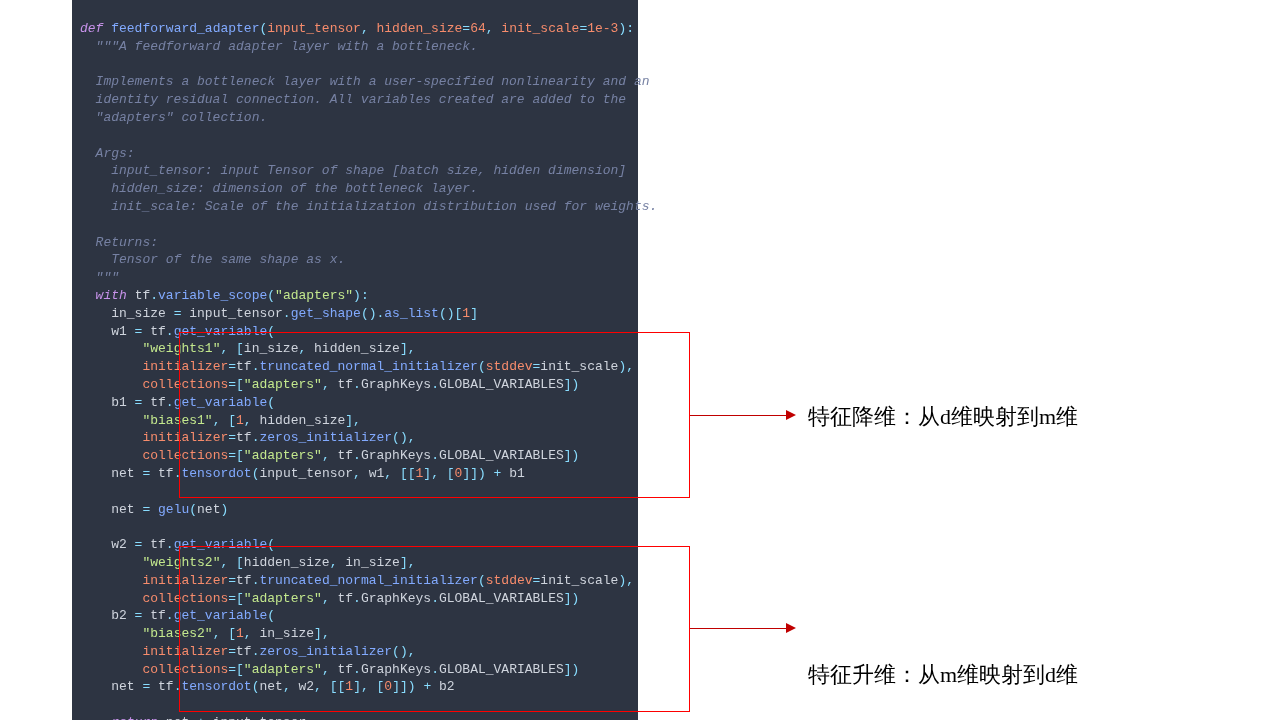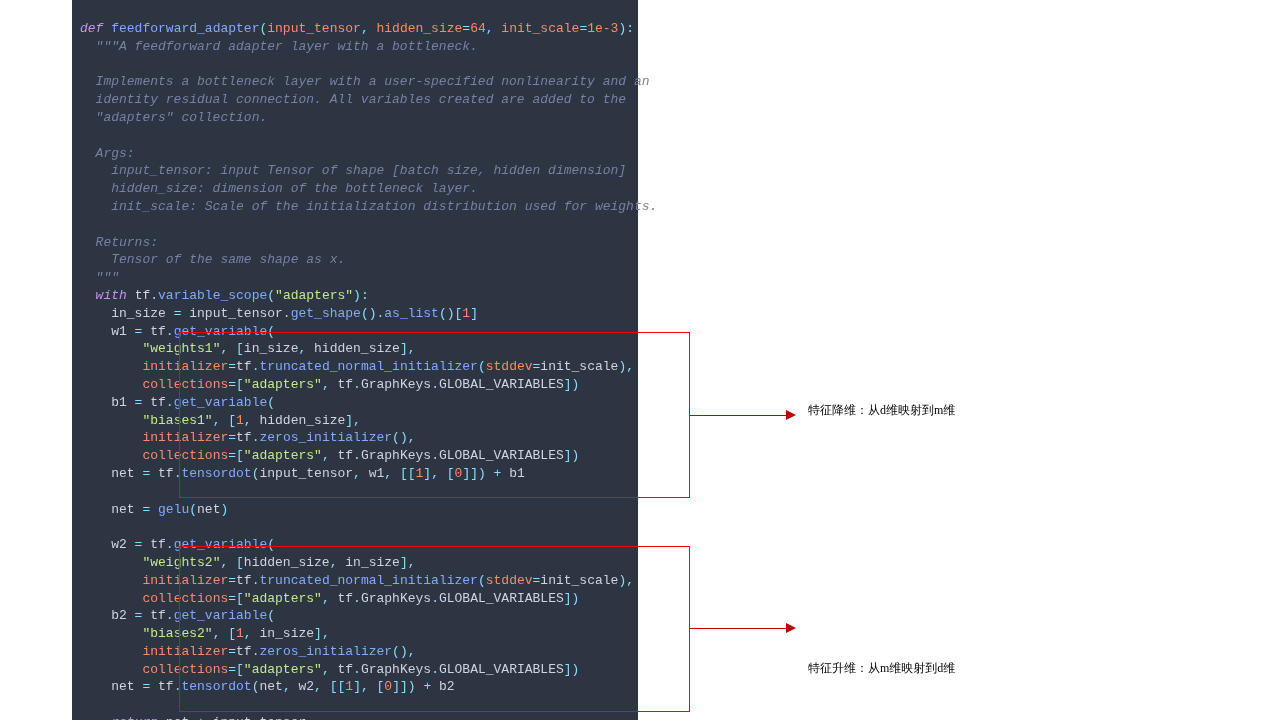--- a/index.html
+++ b/index.html
@@ -48,21 +48,21 @@
     position: absolute;
     width: 0;
     height: 0;
     border-top: 5px solid transparent;
     border-bottom: 5px solid transparent;
     border-left: 10px solid #c00000;
   }
   .annotation {
     position: absolute;
     font-family: "SimSun", "宋体", serif;
-    font-size: 12px;
+    font-size: 22px;
     color: #000;
     white-space: nowrap;
   }
 </style>
 </head>
 <body>
 
 <div class="code-block" id="code-container"><span class="kw">def </span><span class="fn">feedforward_adapter</span><span class="op">(</span><span class="prm">input_tensor</span><span class="op">, </span><span class="prm">hidden_size</span><span class="op">=</span><span class="num">64</span><span class="op">, </span><span class="prm">init_scale</span><span class="op">=</span><span class="num">1e-3</span><span class="op">):</span>
 <span class="cmt">  """A feedforward adapter layer with a bottleneck.</span>
 

